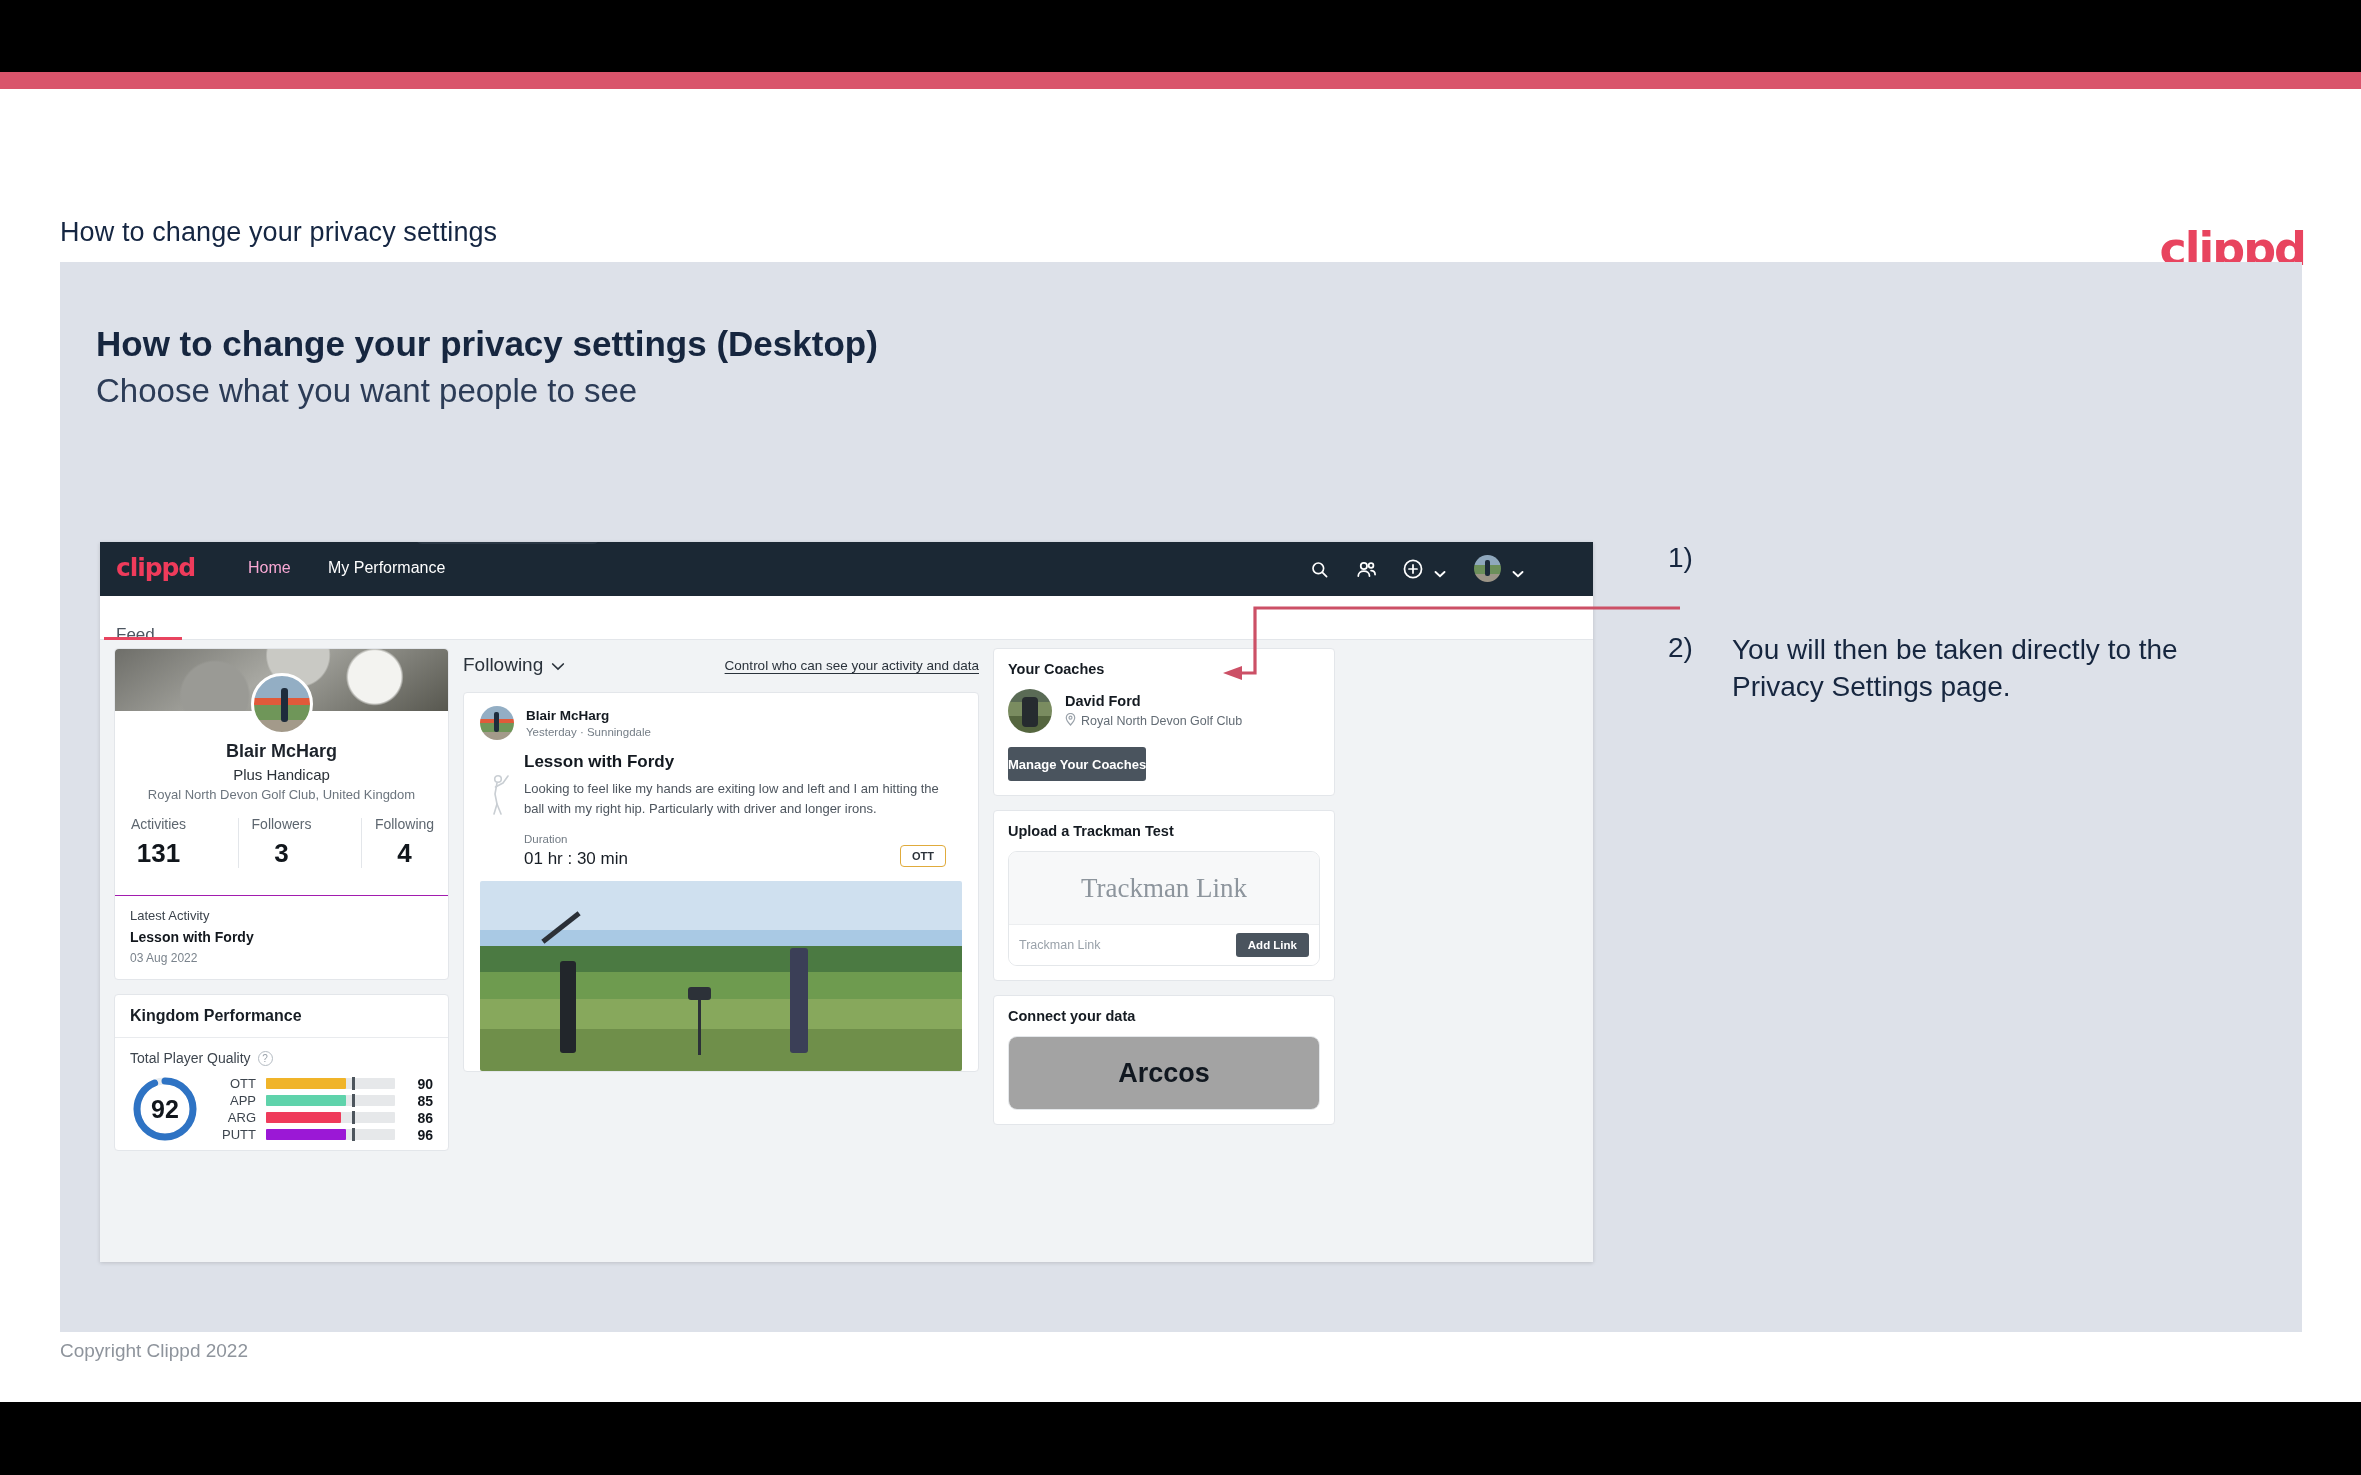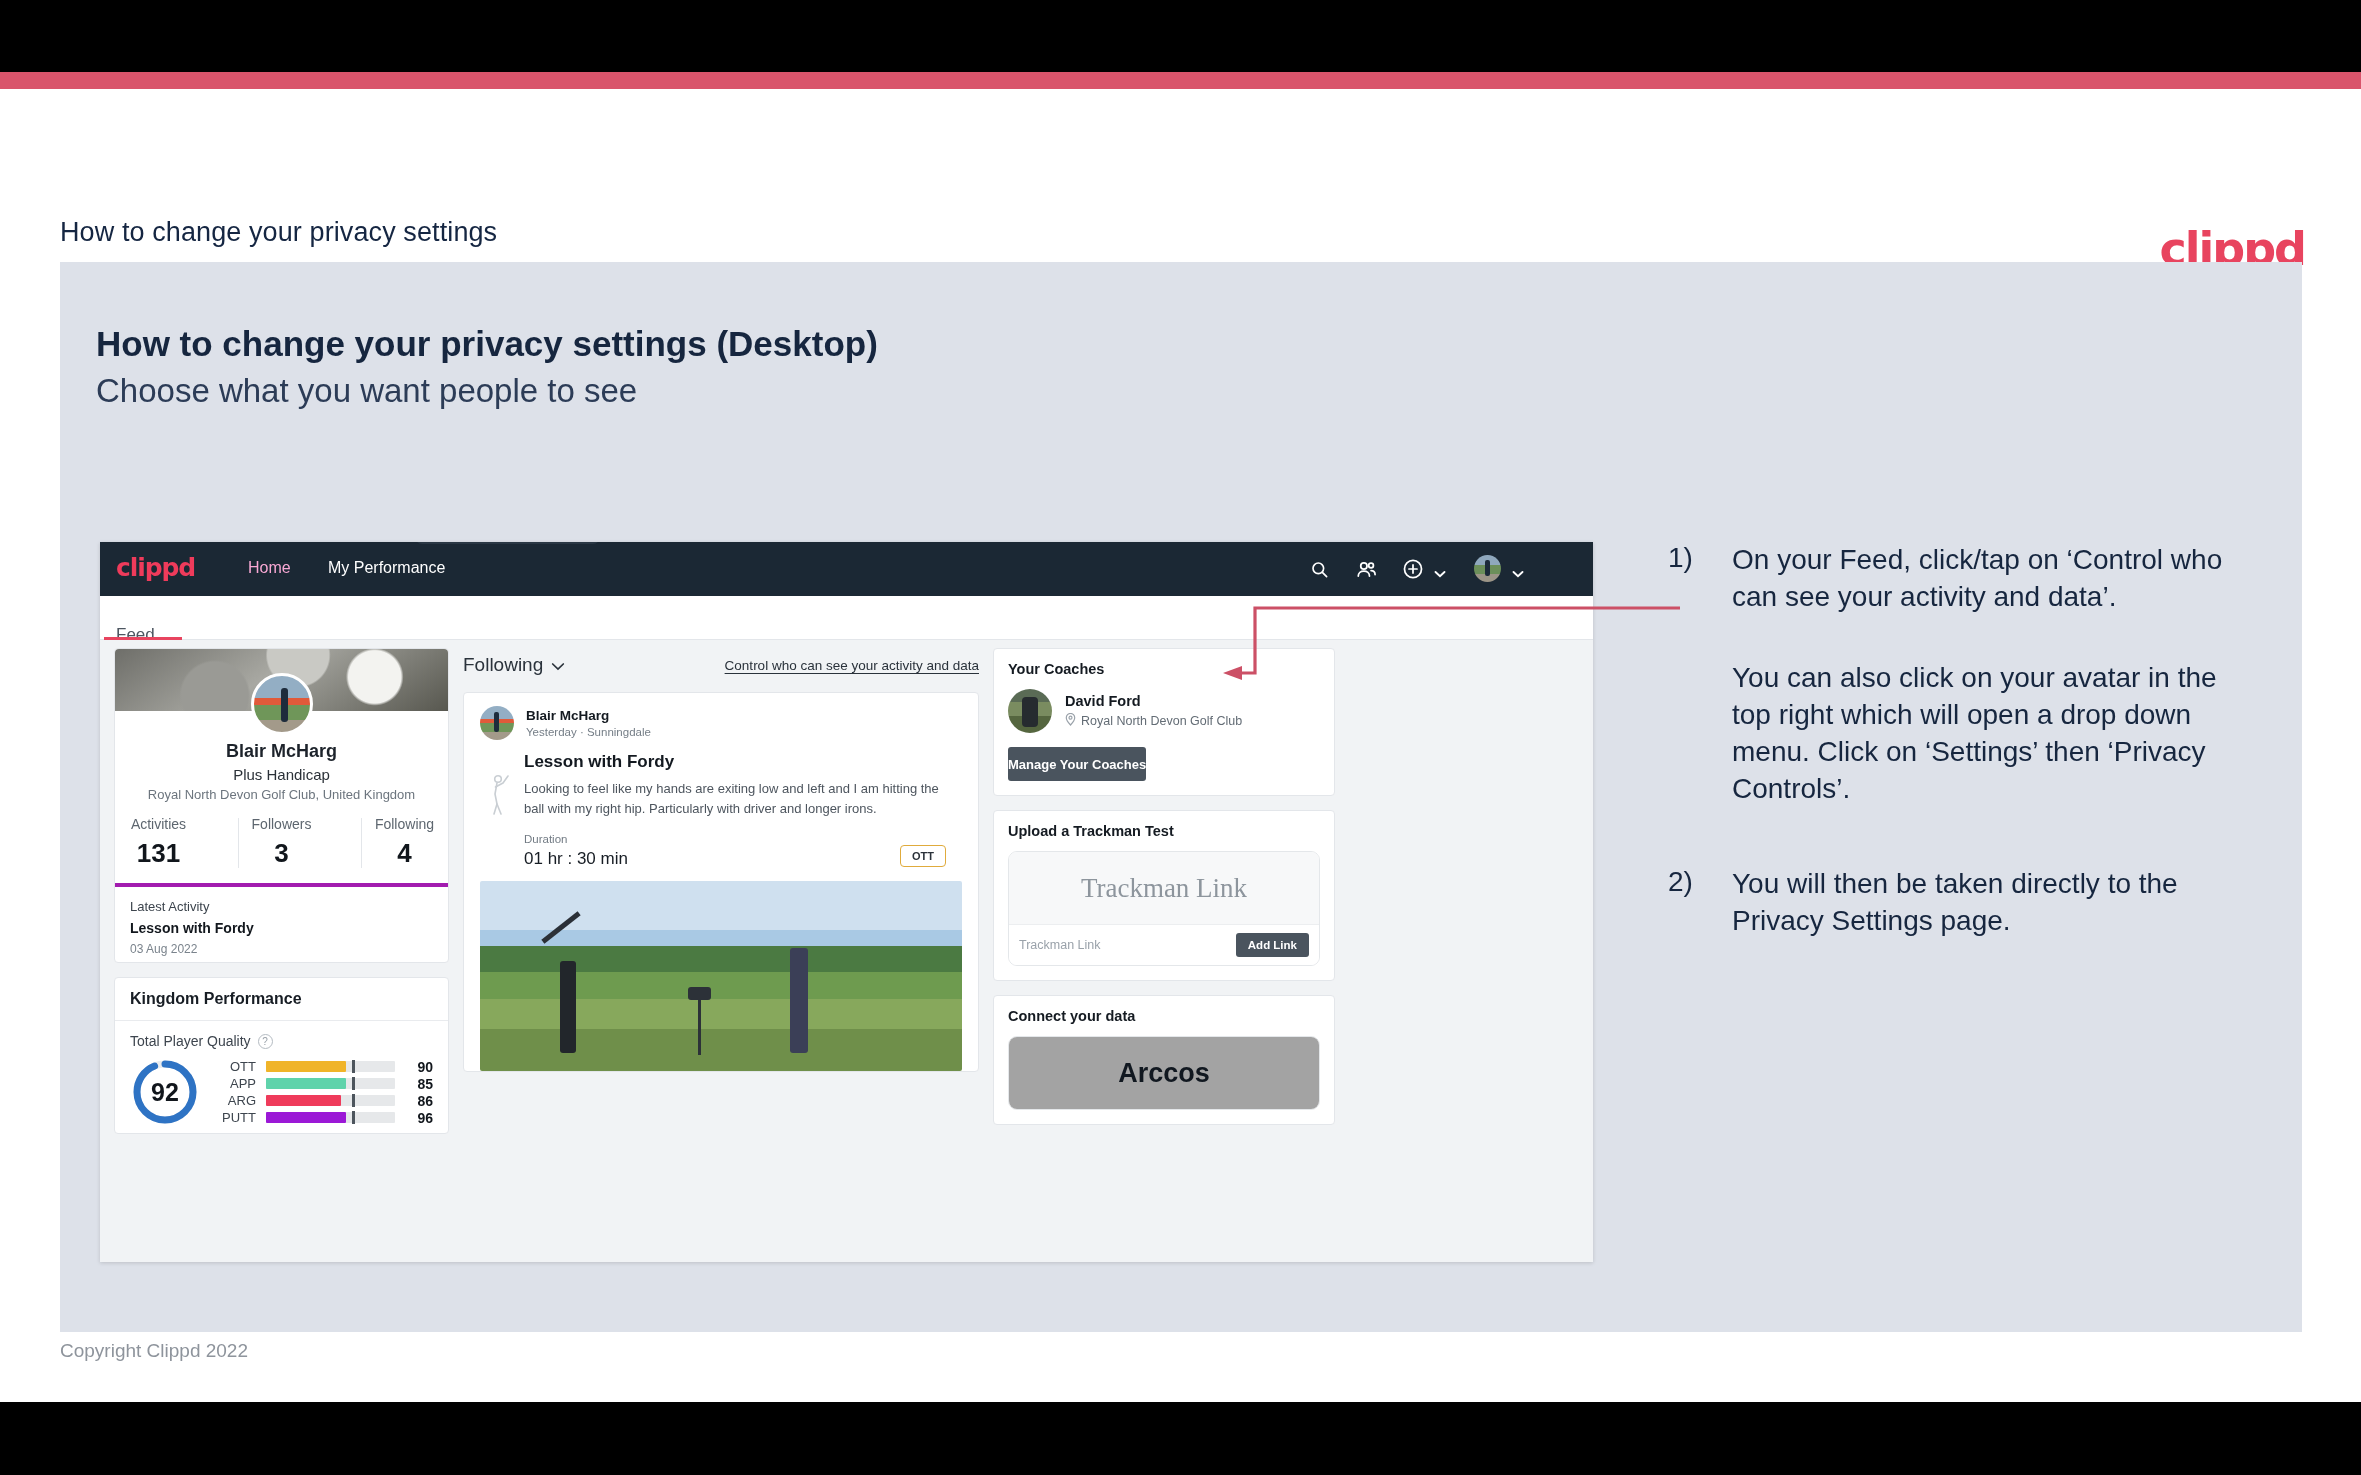--- a/index.html
+++ b/index.html
@@ -128,21 +128,21 @@
   .profile-club { text-align:center; margin-top:4px; font-size:13px; color:#6c757e; }
 
   .stats { display:flex; margin-top:14px; padding-bottom:14px;gap:36px; }
   .stat { flex:1; text-align:center; position:relative; }
   .stat + .stat::before {
     content:""; position:absolute; left:0; top:2px; width:1px; height:50px; background:#e3e6ea;
   }
   .stat-label { font-size:14px; color:#5d666f; }
   .stat-value { font-size:26px; font-weight:700; color:#11161c; margin-top:6px; }
 
-  .latest { border-top:4px solid #a21caf; padding:12px 15px 6px; }
+  .latest { border-top:1px solid #a21caf; padding:12px 15px 14px;margin-top:12px; }
   .latest-label { font-size:13px; color:#3c444d; }
   .latest-title { font-size:14px; font-weight:700; color:#12171d; margin-top:6px; }
   .latest-date  { font-size:12px; color:#7a838c; margin-top:6px; }
 
   .perf-card { margin-top:14px; }
   .perf-head { padding:12px 15px; border-bottom:1px solid #e9ebee; font-size:16px; font-weight:700; color:#171d24; }
   .perf-body { padding:12px 15px 6px; }
   .tpq-row { display:flex; align-items:center; gap:7px; font-size:14px; color:#3d454e; }
   .tpq-q {
     width:15px; height:15px; border:1.5px solid #b4bbc2; border-radius:50%;
@@ -508,24 +508,20 @@
   </div>
 
   <svg class="callout">
     <path d="M1620 346 L1195 346 L1195 411 L1180 411" fill="none" stroke="#cc5066" stroke-width="3.2"></path>
     <path d="M1163 411 L1182 404 L1182 418 Z" fill="#cc5066"></path>
   </svg>
 
   <div class="instructions">
     <div class="ins-item">
       <div class="ins-num">1)</div>
-      <div>
-        <div class="ins-body">On your Feed, click/tap on ‘Control who can see your activity and data’.</div>
-        <div class="ins-body ins-para2">You can also click on your avatar in the top right which will open a drop down menu. Click on ‘Settings’ then ‘Privacy Controls’.</div>
-      </div>
     </div>
     <div class="ins-item" style="margin-top:58px">
       <div class="ins-num">2)</div>
       <div>
         <div class="ins-body">You will then be taken directly to the Privacy Settings page.</div>
       </div>
     </div>
   </div>
 </div>
 

